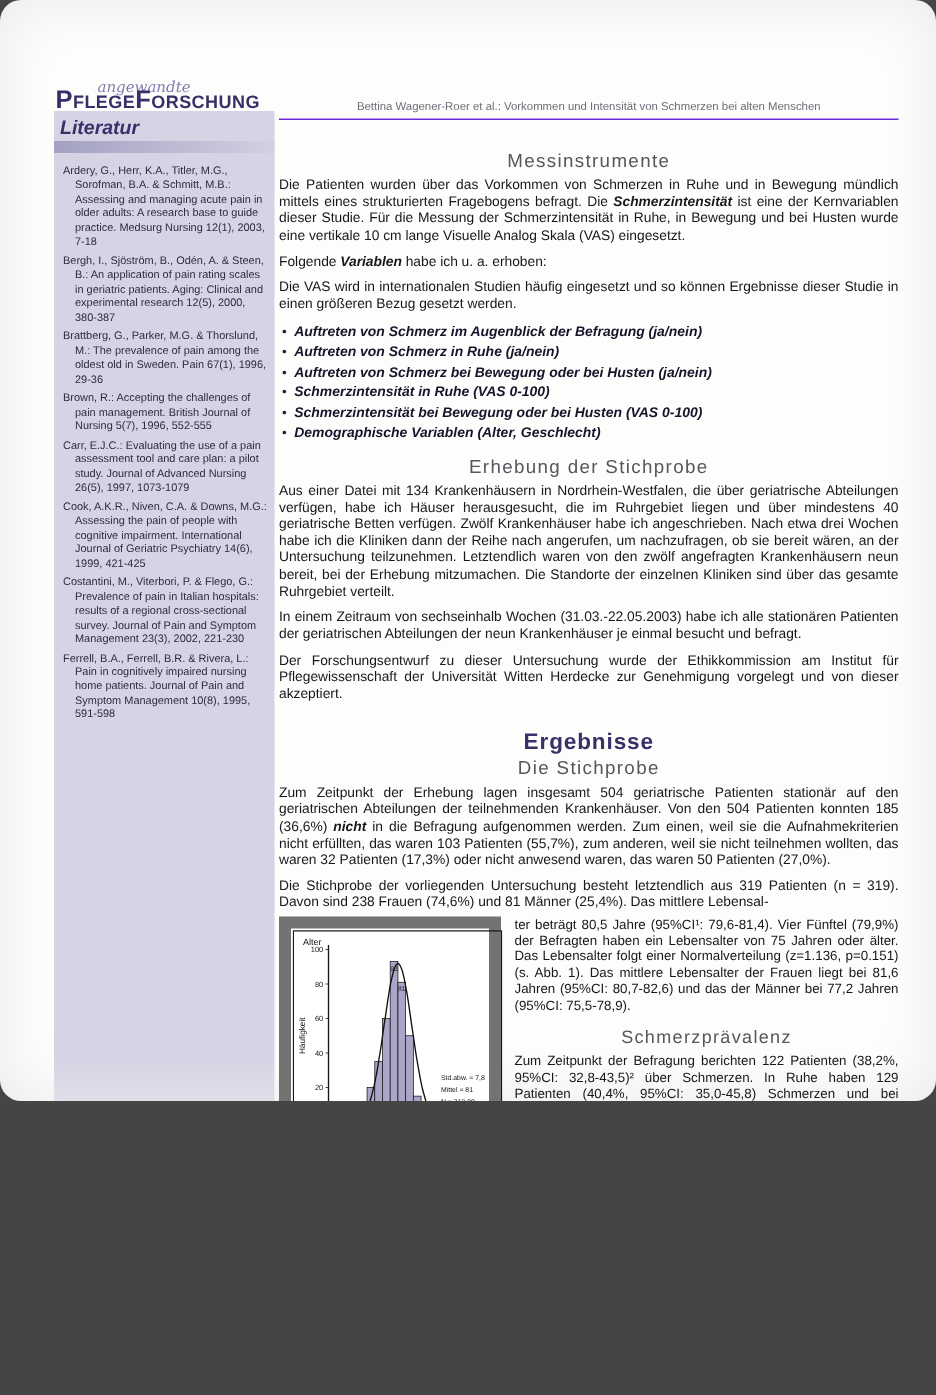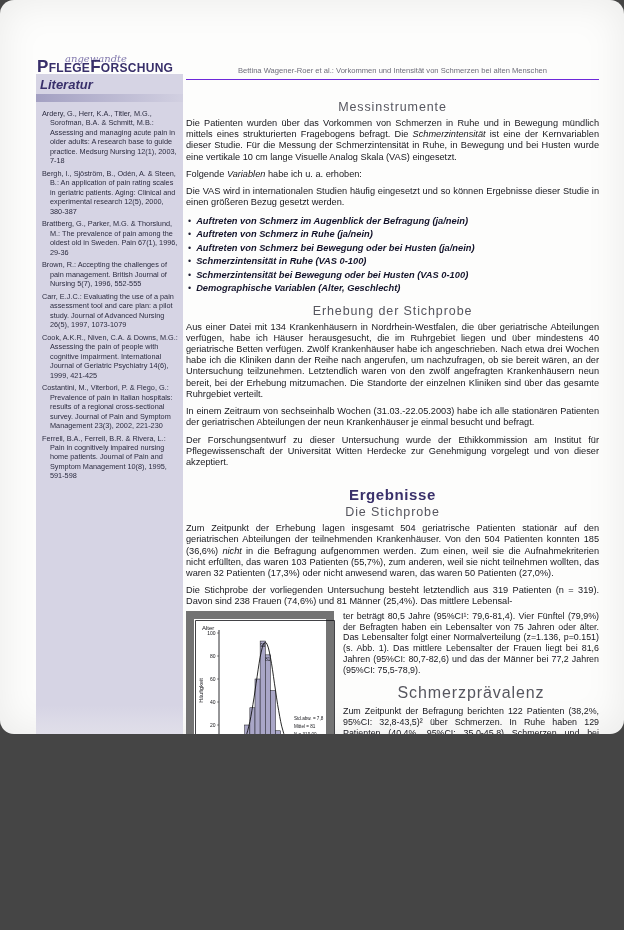--- a/index.html
+++ b/index.html
@@ -16,21 +16,21 @@
            background:linear-gradient(180deg,#d6d4e4 0%,#d6d4e4 88%,rgba(214,212,228,0) 100%);}
   .sidebar-title{font-weight:bold;font-style:italic;font-size:13px;color:#39306b;padding:3px 5px 2px 4px;}
   .sidebar-strip{height:8px;background:linear-gradient(90deg,#a3a0c2,#d2d0e1);margin-bottom:7px;}
   .refs{padding:0 5px 0 6px;font-size:7.3px;line-height:1.3;color:#2c2c40;}
   .refs .ref{padding-left:8px;text-indent:-8px;margin-bottom:3px;text-align:left;}
   
   .main{position:absolute;left:186px;top:92px;width:413px;}
   .h-gray{text-align:center;color:#56565f;font-size:12.5px;letter-spacing:.9px;margin:8px 0 3px;font-weight:normal;}
   .h-purple{text-align:center;color:#39306a;font-size:15px;font-weight:bold;letter-spacing:.6px;margin:18px 0 0;}
   .main p{margin:4px 0 6px;font-size:9.2px;line-height:1.22;text-align:justify;}
-  .em{font-weight:normal;font-style:italic;}
+  .em{font-weight:bold;font-style:italic;}
   .bullets{margin:3px 0 4px 2px;}
   .bullet{display:flex;gap:5px;font-size:9.3px;line-height:1.4;}
   .bullet .dot{color:#1d1d33;font-size:9px;line-height:1.5;}
   .bullet .btxt{font-weight:bold;font-style:italic;color:#14142b;}
   
   .row{display:flex;gap:9px;align-items:flex-start;margin-top:2px;}
   .figure-box{width:148px;box-sizing:border-box;border:8px solid #737373;background:#fff;padding:1px;flex:none;}
   .figure-caption{font-style:italic;font-size:8px;color:#1c1c24;text-align:center;padding:4px 1px 3px;}
   .right-col{flex:1;}
   .right-col p{font-size:8.9px;}
@@ -174,21 +174,21 @@
             <text x="22" y="149.5" font-size="5.5" font-family="&quot;Liberation Sans&quot;,sans-serif" fill="#15151a">Alter</text>
             <text x="8" y="70.5" font-size="5.5" text-anchor="middle" transform="rotate(-90 8 70.5)" font-family="&quot;Liberation Sans&quot;,sans-serif" fill="#15151a">Häufigkeit</text>
             <text x="99" y="100" font-size="4.6" font-family="&quot;Liberation Sans&quot;,sans-serif" fill="#15151a">Std.abw. = 7,8</text>
             <text x="99" y="108" font-size="4.6" font-family="&quot;Liberation Sans&quot;,sans-serif" fill="#15151a">Mittel = 81</text>
             <text x="99" y="116" font-size="4.6" font-family="&quot;Liberation Sans&quot;,sans-serif" fill="#15151a">N = 319,00</text>
           </svg>
         <div class="figure-caption">Abb. 1: Altersverteilung der Stichprobe</div>
       </div>
       <div class="right-col">
         <p style="margin-top:0;">ter beträgt 80,5 Jahre (95%CI¹: 79,6-81,4). Vier Fünftel (79,9%) der Befragten haben ein Lebensalter von 75 Jahren oder älter. Das Lebensalter folgt einer Normalverteilung (z=1.136, p=0.151) (s. Abb. 1). Das mittlere Lebensalter der Frauen liegt bei 81,6 Jahren (95%CI: 80,7-82,6) und das der Männer bei 77,2 Jahren (95%CI: 75,5-78,9).</p>
-        <div class="h-gray" style="font-size:16px;margin:8px 0 2px;">Schmerzprävalenz</div>
+        <div class="h-gray" style="font-size:12px;margin:8px 0 2px;">Schmerzprävalenz</div>
         <p>Zum Zeitpunkt der Befragung berichten 122 Patienten (38,2%, 95%CI: 32,8-43,5)² über Schmerzen. In Ruhe haben 129 Patienten (40,4%, 95%CI: 35,0-45,8) Schmerzen und bei Bewegung oder Husten geben 175 Patienten (54,9%, 95%CI: 49,4-60,4) Schmerzen an. Es berichten signifikant mehr Patienten über Schmerzen bei Bewegung oder Husten im Vergleich zu Schmerzen in Ruhe (McNemar-Test: χ²=36,161, df=1, p&lt;0,001, s. Abb. 2).</p>
         <p class="abb-note">Abb. 1: Abb. 2:</p>
       </div>
     </div>
   </div>
 
   <div class="footer">
     <div class="fline a"></div>
     <div class="pageno">422</div>
     <div class="fline b"></div>

